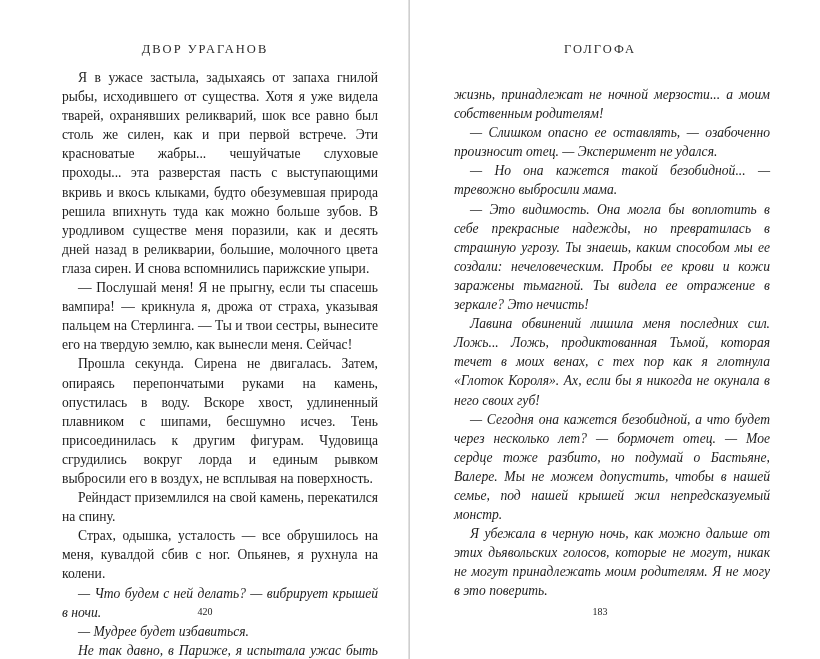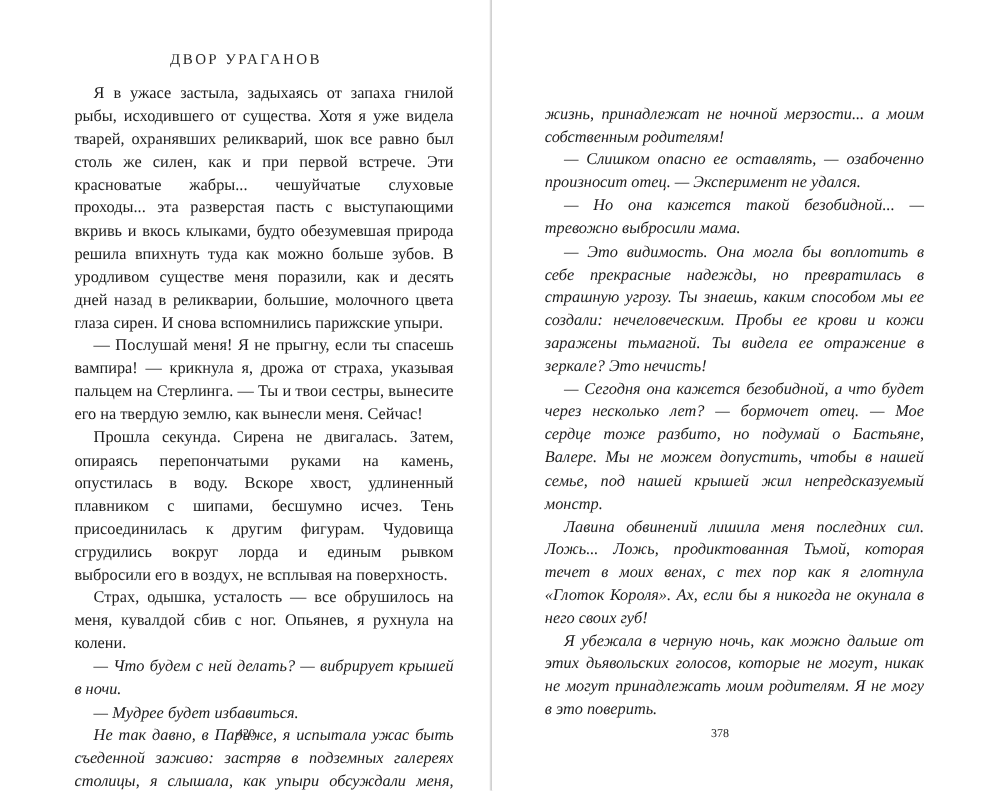--- a/index.html
+++ b/index.html
@@ -38,36 +38,38 @@
 </head>
 <body>
 
 <div class="spread">
   <div class="page left">
     <div class="header">ДВОР УРАГАНОВ</div>
     <div class="body">
       <p>Я в ужасе застыла, задыхаясь от запаха гнилой рыбы, исходившего от существа. Хотя я уже видела тварей, охранявших реликварий, шок все равно был столь же силен, как и при первой встрече. Эти красноватые жабры... чешуйчатые слуховые проходы... эта разверстая пасть с выступающими вкривь и вкось клыками, будто обезумевшая природа решила впихнуть туда как можно больше зубов. В уродливом существе меня поразили, как и десять дней назад в реликварии, большие, молочного цвета глаза сирен. И снова вспомнились парижские упыри.</p>
       <p>— Послушай меня! Я не прыгну, если ты спасешь вампира! — крикнула я, дрожа от страха, указывая пальцем на Стерлинга. — Ты и твои сестры, вынесите его на твердую землю, как вынесли меня. Сейчас!</p>
       <p>Прошла секунда. Сирена не двигалась. Затем, опираясь перепончатыми руками на камень, опустилась в воду. Вскоре хвост, удлиненный плавником с шипами, бесшумно исчез. Тень присоединилась к другим фигурам. Чудовища сгрудились вокруг лорда и единым рывком выбросили его в воздух, не всплывая на поверхность.</p>
+      <p>Рейндаст приземлился на свой камень, перекатился на спину.</p>
       <p>Страх, одышка, усталость — все обрушилось на меня, кувалдой сбив с ног. Опьянев, я рухнула на колени.</p>
       <p class="it">— Что будем с ней делать? — вибрирует крышей в ночи.</p>
       <p class="it">— Мудрее будет избавиться.</p>
       <p class="it">Не так давно, в Париже, я испытала ужас быть съеденной заживо: застряв в подземных галереях столицы, я слышала, как упыри обсуждали меня, словно дичь. Но это ничто по сравнению с тем шоком, что я переживаю сейчас. Ибо голоса, обсуждающие мое право на</p>
     </div>
     <div class="folio">420</div>
   </div>
 
   <div class="gutter"></div>
 
   <div class="page right">
+    <div class="header">ГОЛГОФА</div>
     <div class="body">
       <p class="it noindent">жизнь, принадлежат не ночной мерзости... а моим собственным родителям!</p>
       <p class="it">— Слишком опасно ее оставлять, — озабоченно произносит отец. — Эксперимент не удался.</p>
       <p class="it">— Но она кажется такой безобидной... — тревожно выбросили мама.</p>
       <p class="it">— Это видимость. Она могла бы воплотить в себе прекрасные надежды, но превратилась в страшную угрозу. Ты знаешь, каким способом мы ее создали: нечеловеческим. Пробы ее крови и кожи заражены тьмагной. Ты видела ее отражение в зеркале? Это нечисть!</p>
+      <p class="it">Лавина обвинений лишила меня последних сил. Ложь... Ложь, продиктованная Тьмой, которая течет в моих венах, с тех пор как я глотнула «Глоток Короля». Ах, если бы я никогда не окунала в него своих губ!</p>
       <p class="it">— Сегодня она кажется безобидной, а что будет через несколько лет? — бормочет отец. — Мое сердце тоже разбито, но подумай о Бастьяне, Валере. Мы не можем допустить, чтобы в нашей семье, под нашей крышей жил непредсказуемый монстр.</p>
-      <p class="it">Лавина обвинений лишила меня последних сил. Ложь... Ложь, продиктованная Тьмой, которая течет в моих венах, с тех пор как я глотнула «Глоток Короля». Ах, если бы я никогда не окунала в него своих губ!</p>
       <p class="it">Я убежала в черную ночь, как можно дальше от этих дьявольских голосов, которые не могут, никак не могут принадлежать моим родителям. Я не могу в это поверить.</p>
 
     </div>
-    <div class="folio">378</div>
+    <div class="folio">183</div>
   </div>
 </div>
 
 </body></html>

